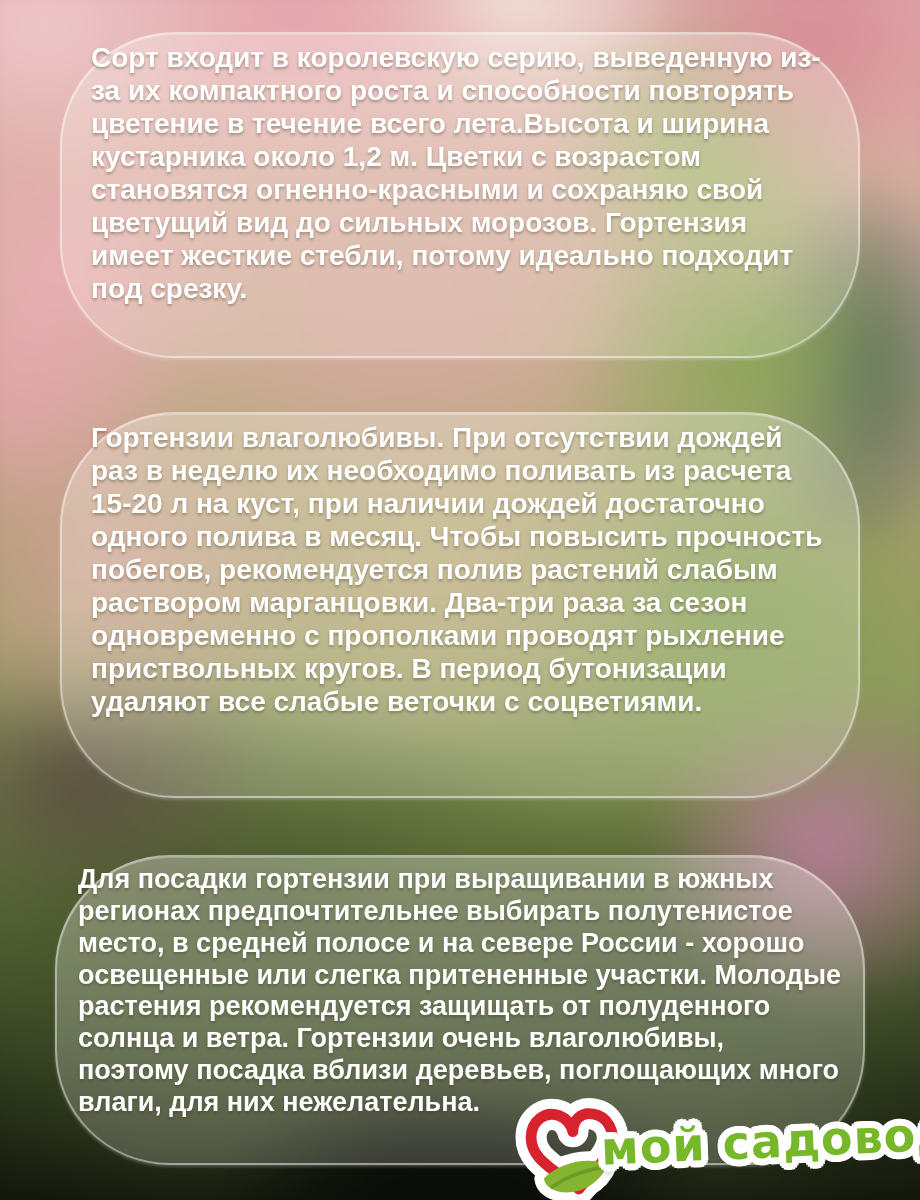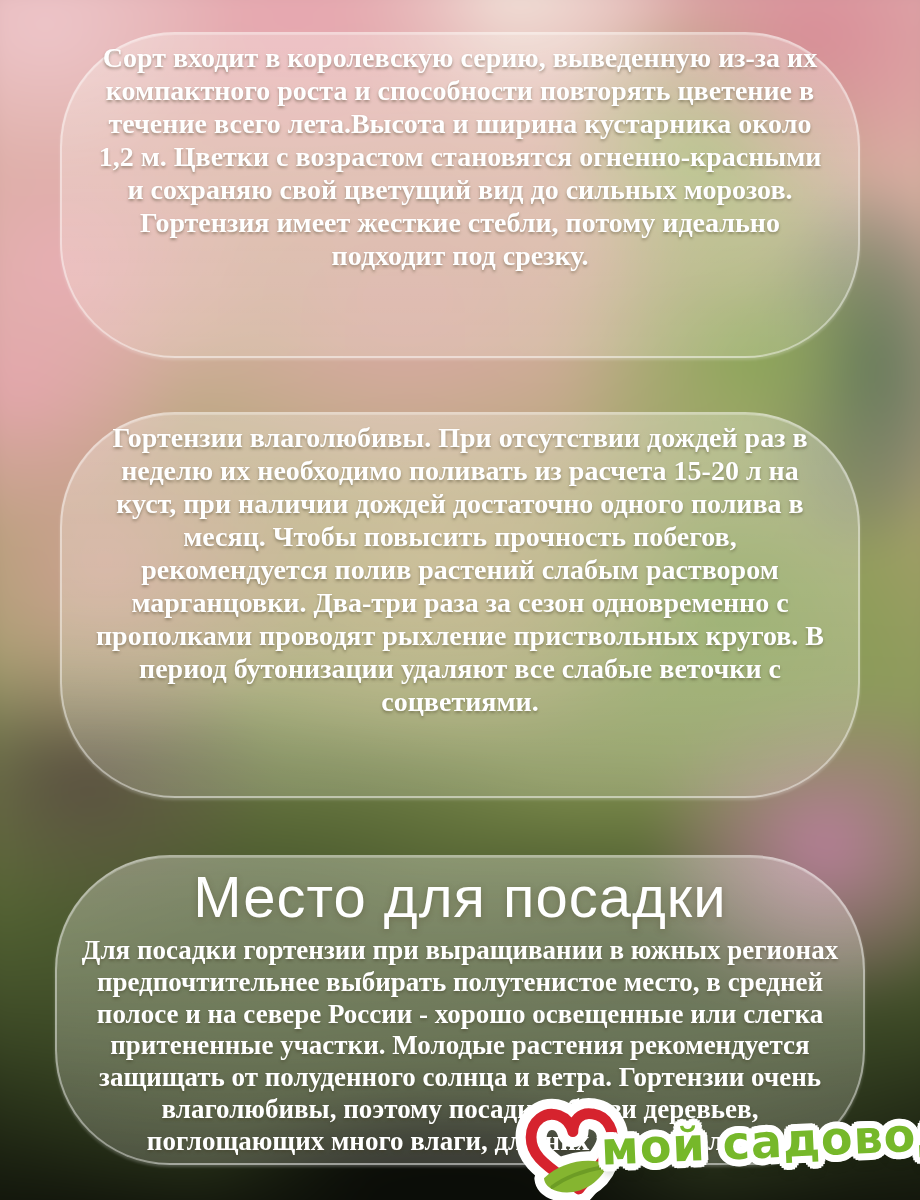--- a/index.html
+++ b/index.html
@@ -64,27 +64,26 @@
     font-weight: 300;
     font-size: 58px;
     line-height: 1.05;
     letter-spacing: 1px;
     color: #ffffff;
     text-shadow: 0 2px 6px rgba(80,70,40,0.35);
   }
   .card p {
     margin: 7px auto 0;
     width: calc(100% - 58px);
-    text-align: center;
+    text-align: left;
     font-weight: 700;
     font-size: 28px;
     line-height: 1.18;
     color: #ffffff;
     text-shadow: 0 2px 3px rgba(60,55,30,0.40);
-    font-family: Liberation Serif, serif;
   }
   .card-place p { font-size: 27px; width: calc(100% - 42px); }
 
   
   .logo {
     position: absolute;
     left: 505px;
     top: 1084px;
     width: 410px;
     height: 116px;
@@ -124,21 +123,20 @@
 
   <section class="card card-description">
     <p>Сорт входит в королевскую серию, выведенную из-за их компактного роста и способности повторять цветение в течение всего лета.Высота и ширина кустарника около 1,2 м. Цветки с возрастом становятся огненно-красными и сохраняю свой цветущий вид до сильных морозов. Гортензия имеет жесткие стебли, потому идеально подходит под срезку.</p>
   </section>
 
   <section class="card card-care">
     <p>Гортензии влаголюбивы. При отсутствии дождей раз в неделю их необходимо поливать из расчета 15-20 л на куст, при наличии дождей достаточно одного полива в месяц. Чтобы повысить прочность побегов, рекомендуется полив растений слабым раствором марганцовки. Два-три раза за сезон одновременно с прополками проводят рыхление приствольных кругов. В период бутонизации удаляют все слабые веточки с соцветиями.</p>
   </section>
 
   <section class="card card-place">
-    <h2>Место для посадки</h2>
     <p>Для посадки гортензии при выращивании в южных регионах предпочтительнее выбирать полутенистое место, в средней полосе и на севере России - хорошо освещенные или слегка притененные участки. Молодые растения рекомендуется защищать от полуденного солнца и ветра. Гортензии очень влаголюбивы, поэтому посадка вблизи деревьев, поглощающих много влаги, для них нежелательна.</p>
   </section>
 
   <div class="logo">
     <svg class="logo-mark" viewBox="0 0 100 100" xmlns="http://www.w3.org/2000/svg" aria-hidden="true">
       <g transform="rotate(-6 50 55)">
 
         <path d="M50 38 C48 24 34 18 24 24 C13 31 12 46 20 57 C28 68 40 76 50 86 C60 76 74 66 80 54 C86 42 80 28 68 25 C58 22 51 29 50 38" fill="none" stroke="#ffffff" stroke-width="26" stroke-linecap="round" stroke-linejoin="round"></path>
         <path d="M22 74 C38 62 60 60 76 68 C68 84 48 92 32 86 C25 83 22 79 22 74 Z" fill="#ffffff" stroke="#ffffff" stroke-width="16" stroke-linejoin="round"></path>
 

